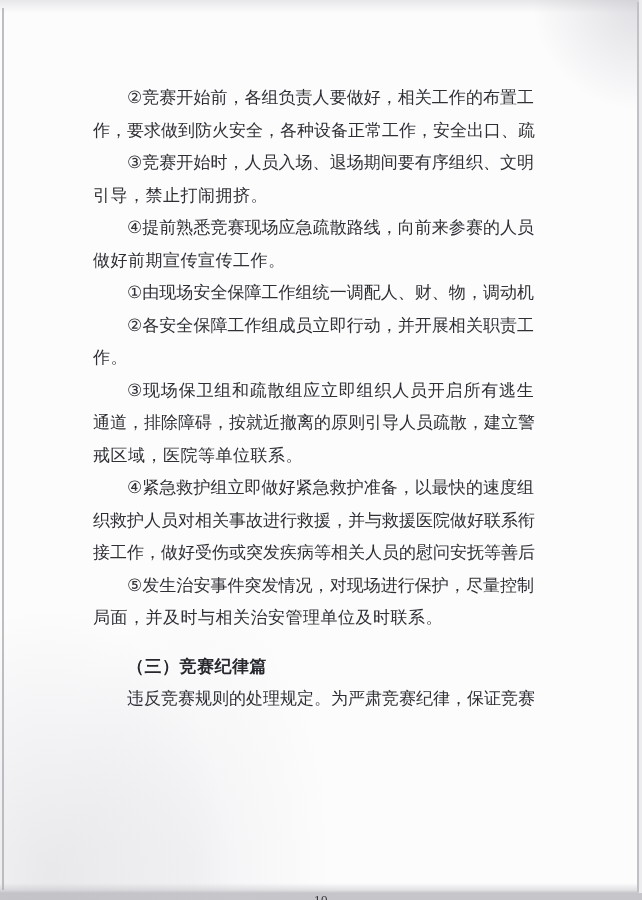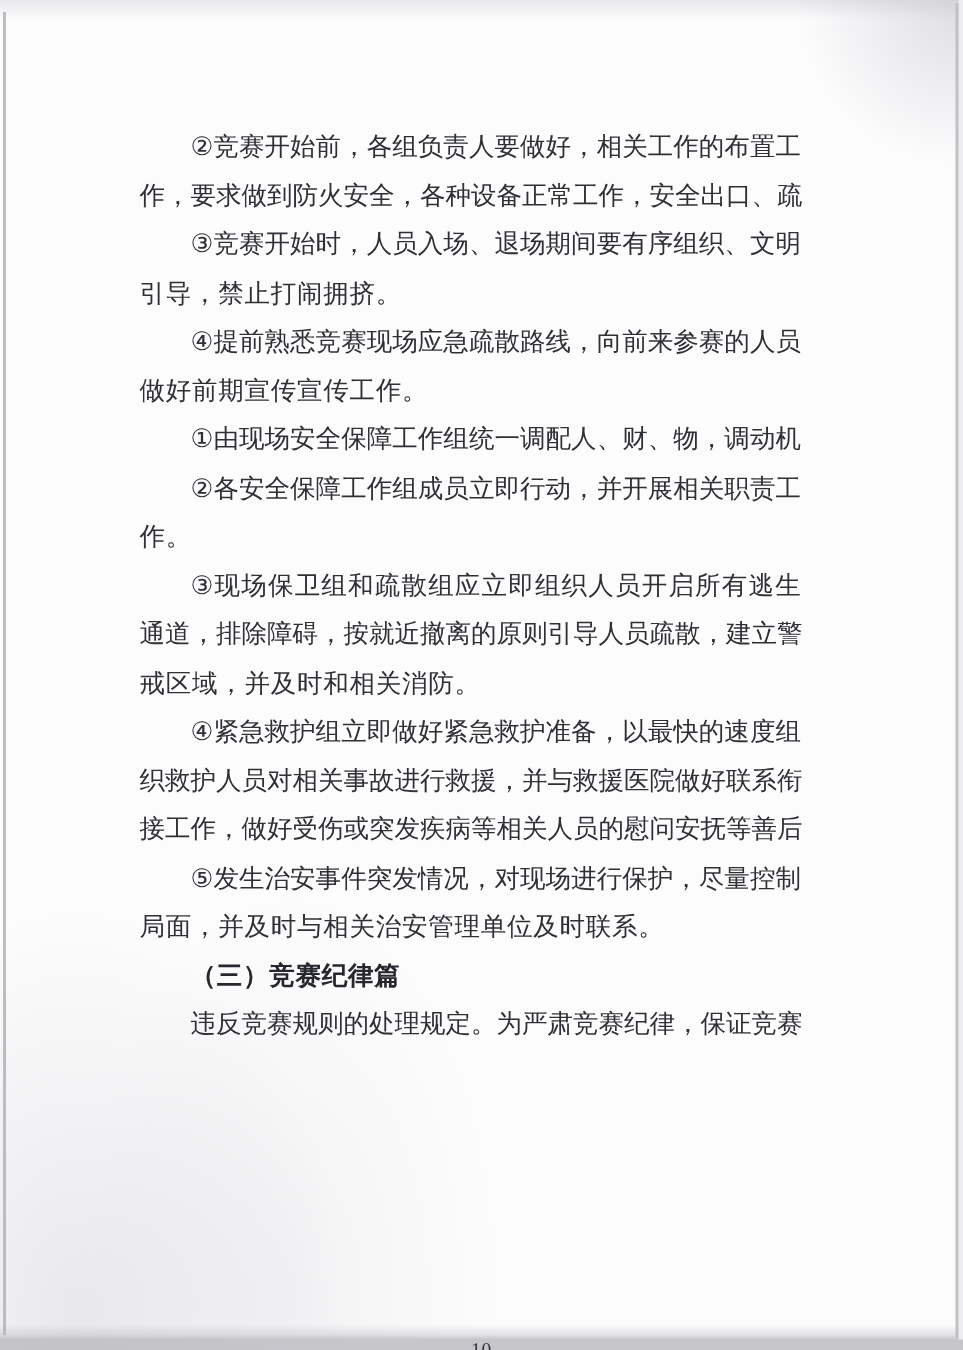--- a/index.html
+++ b/index.html
@@ -76,20 +76,21 @@
   .line.jf span {
     display: inline-block;
     line-height: 32.5px;
   }
   .line.ind {
     padding-left: 34px;
   }
   .line.bold {
     font-weight: bold;
     color: #27282d;
+    margin-top: 16px;
   }
   .page-number {
     position: absolute;
     left: 0;
     right: 0;
     top: 892px;
     text-align: center;
     font-size: 13px;
     letter-spacing: 0.5px;
     color: #33343c;
@@ -311,21 +312,21 @@
         <span>导</span>
         <span>人</span>
         <span>员</span>
         <span>疏</span>
         <span>散</span>
         <span>，</span>
         <span>建</span>
         <span>立</span>
         <span>警</span>
       </div>
-      <div class="line">戒区域，并及时和相关消防。</div>
+      <div class="line">戒区域，医院等单位联系。</div>
       <div class="line jf ind">
         <span>④</span>
         <span>紧</span>
         <span>急</span>
         <span>救</span>
         <span>护</span>
         <span>组</span>
         <span>立</span>
         <span>即</span>
         <span>做</span>

